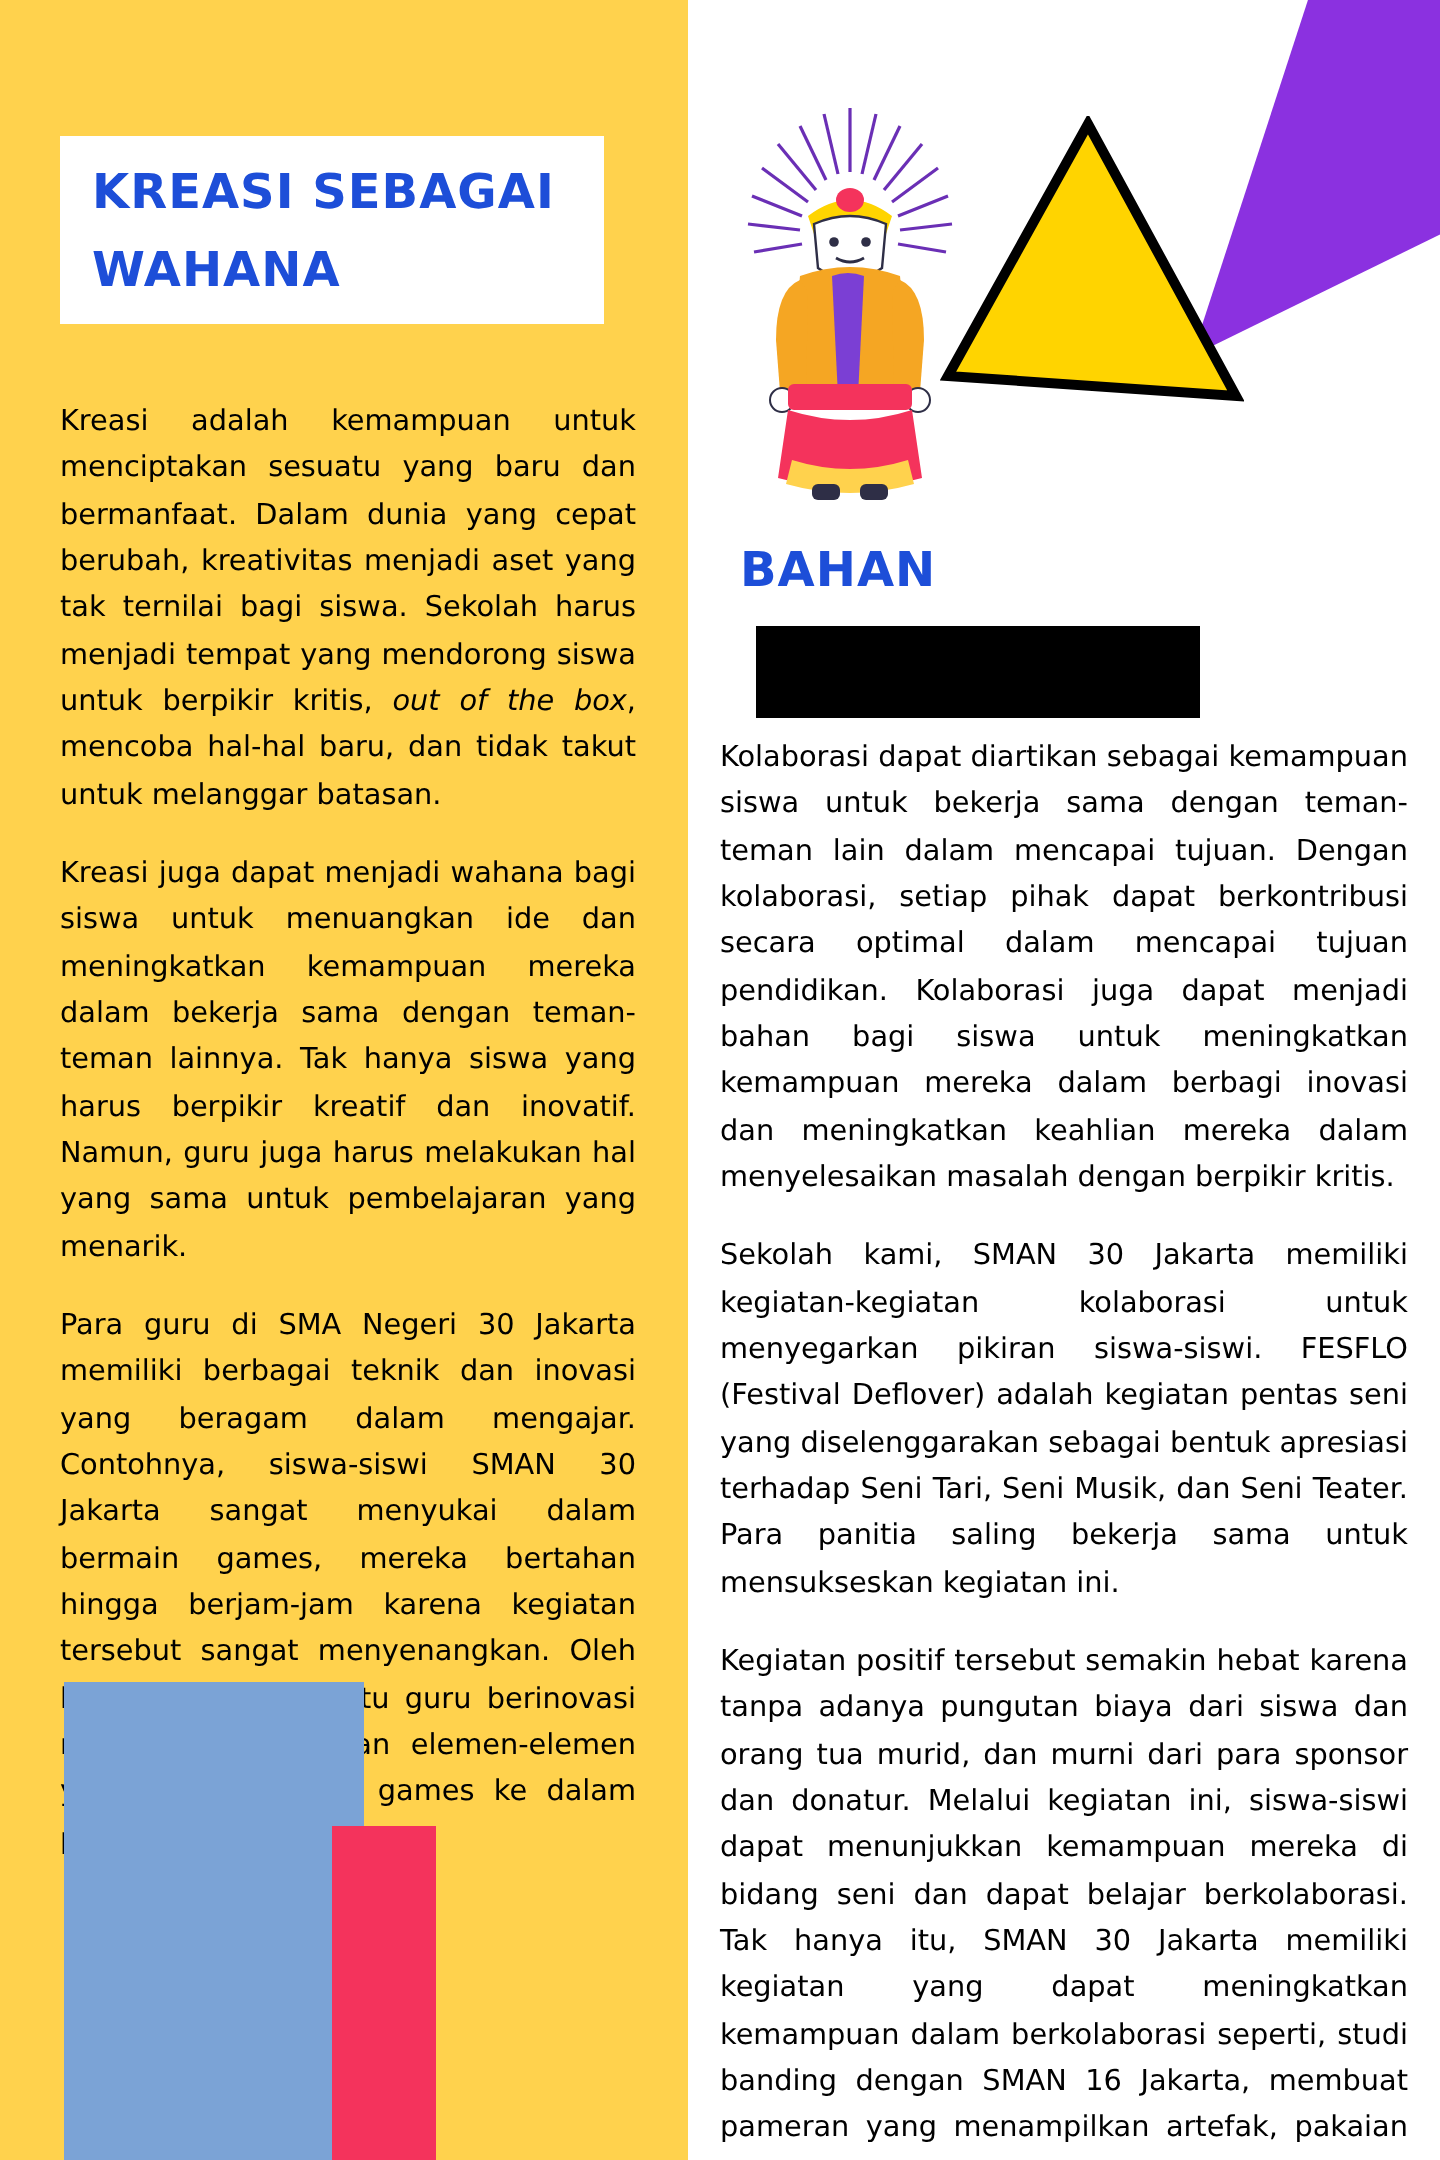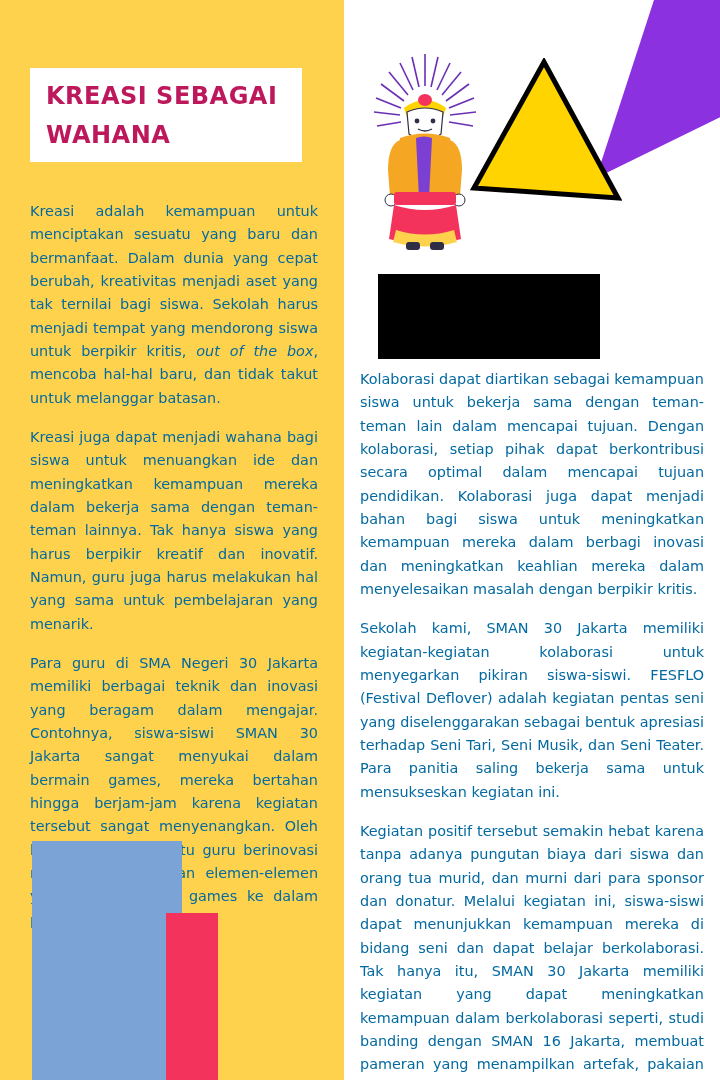--- a/index.html
+++ b/index.html
@@ -48,37 +48,37 @@
     background: #000000;
   }
   .headline-box-left {
     position: relative;
     width: 272px;
     background: #ffffff;
     padding: 9px 12px 7px 16px;
     z-index: 2;
   }
   .headline-text {
-    color: #be185d;
+    color: #1d4ed8;
     font-family: "DejaVu Sans", sans-serif;
     font-weight: bold;
     font-size: 24px;
     letter-spacing: 0.5px;
     line-height: 1.62;
     text-transform: uppercase;
   }
 
   .left-body {
     position: absolute;
     left: 30px;
     top: 200px;
     width: 288px;
   }
   .para {
-    color: #0369a1;
+    color: #000000;
     font-size: 14.4px;
     line-height: 1.62;
     text-align: justify;
     margin: 0 0 16px 0;
     font-family: "DejaVu Sans", sans-serif;
   }
   .para em { font-style: italic; }
 
   
   .rect-blue {
@@ -246,20 +246,21 @@
       <path d="M34 153 q31 10 62 0 l5 34 q-36 10 -72 0 z" fill="#f4335c"></path>
       <path d="M36 178 q29 9 58 0 l3 12 q-32 9 -64 0 z" fill="#ffd24d"></path>
 
       <rect x="46" y="190" width="14" height="8" rx="3" fill="#2e2e46"></rect>
       <rect x="70" y="190" width="14" height="8" rx="3" fill="#2e2e46"></rect>
     </svg>
 
     <div class="headline-wrap-right">
       <div class="headline-shadow-right"></div>
       <div class="headline-box-right">
+        <div class="headline-text">BAHAN</div>
       </div>
     </div>
 
     <div class="right-body">
       <p class="para">Kolaborasi dapat diartikan sebagai kemampuan siswa untuk bekerja sama dengan teman-teman lain dalam mencapai tujuan. Dengan kolaborasi, setiap pihak dapat berkontribusi secara optimal dalam mencapai tujuan pendidikan. Kolaborasi juga dapat menjadi bahan bagi siswa untuk meningkatkan kemampuan mereka dalam berbagi inovasi dan meningkatkan keahlian mereka dalam menyelesaikan masalah dengan berpikir kritis.</p>
       <p class="para">Sekolah kami, SMAN 30 Jakarta memiliki kegiatan-kegiatan kolaborasi untuk menyegarkan pikiran siswa-siswi. FESFLO (Festival Deflover) adalah kegiatan pentas seni yang diselenggarakan sebagai bentuk apresiasi terhadap Seni Tari, Seni Musik, dan Seni Teater. Para panitia saling bekerja sama untuk mensukseskan kegiatan ini.</p>
       <p class="para">Kegiatan positif tersebut semakin hebat karena tanpa adanya pungutan biaya dari siswa dan orang tua murid, dan murni dari para sponsor dan donatur. Melalui kegiatan ini, siswa-siswi dapat menunjukkan kemampuan mereka di bidang seni dan dapat belajar berkolaborasi. Tak hanya itu, SMAN 30 Jakarta memiliki kegiatan yang dapat meningkatkan kemampuan dalam berkolaborasi seperti, studi banding dengan SMAN 16 Jakarta, membuat pameran yang menampilkan artefak, pakaian tradisional, dan informasi tentang berbagai budaya.</p>
     </div>
   </div>
 </div>

